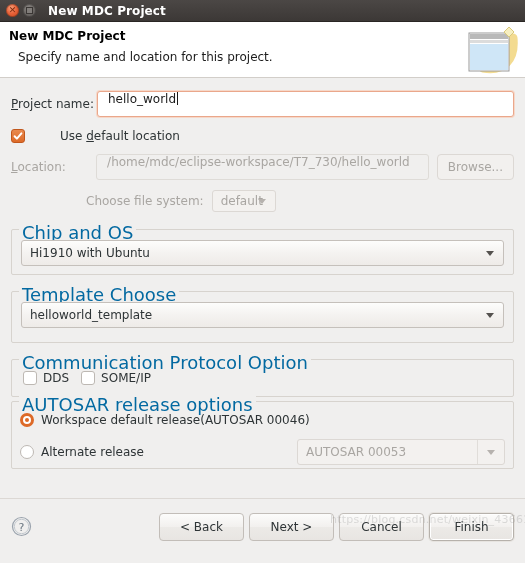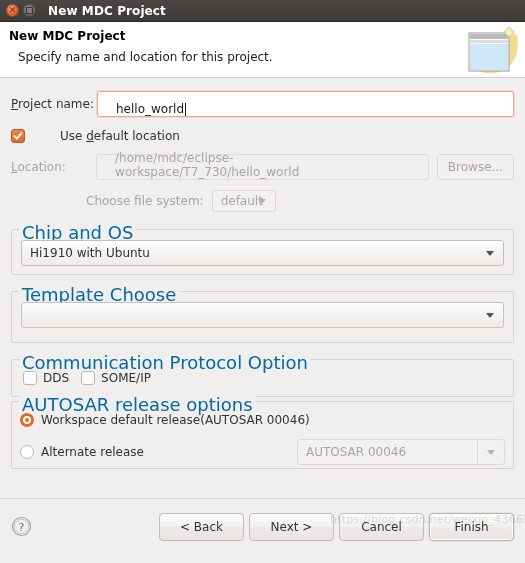--- a/index.html
+++ b/index.html
@@ -116,22 +116,22 @@
   .u { text-decoration: underline; }
 
   
   .entry {
     height: 26px;
     background: #ffffff;
     border: 1px solid #c5c0bb;
     border-radius: 3px;
     box-sizing: border-box;
     display: flex;
-    align-items: flex-end;
-    padding: 0 18px;
+    align-items: flex-start;
+    padding: 0 10px;
     font-size: 12px;
     color: #1a1a1a;
   }
   .entry.focus {
     border: 1px solid #eaa78b;
     box-shadow: 0 0 0 1px #f6d8c9;
   }
   .entry.dis {
     background: #f0efee;
     border: 1px solid #dedbd7;
@@ -369,20 +369,21 @@
     <div class="glabel">Chip and OS</div>
     <div class="combo" style="position:absolute;left:9px;right:9px;top:10px;">
       <span>Hi1910 with Ubuntu</span>
       <span class="arrow"></span>
     </div>
   </div>
 
   <div class="group" style="margin-top:16px;height:52px;">
     <div class="glabel">Template Choose</div>
     <div class="combo" style="position:absolute;left:9px;right:9px;top:10px;">
+      <span>helloworld_template</span>
       <span class="arrow"></span>
     </div>
   </div>
 
   <div class="group" style="margin-top:16px;height:38px;">
     <div class="glabel">Communication Protocol Option</div>
     <div class="row" style="position:absolute;left:11px;top:11px;">
       <div class="cbox off"></div>
       <div class="lbl" style="margin-left:6px;">DDS</div>
       <div class="cbox off" style="margin-left:12px;"></div>
@@ -395,21 +396,21 @@
 
     <div class="row" style="position:absolute;left:8px;top:11px;">
       <div class="radio on"></div>
       <div class="lbl" style="margin-left:7px;">Workspace default release(AUTOSAR 00046)</div>
     </div>
 
     <div class="row" style="position:absolute;left:8px;top:37px;right:8px;">
       <div class="radio off"></div>
       <div class="lbl" style="margin-left:7px;">Alternate release</div>
       <div class="combo dis split" style="margin-left:auto;width:208px;">
-        <span>AUTOSAR 00046</span>
+        <span>AUTOSAR 00053</span>
         <span class="arrowbox">
           <span style="width:0;height:0;border-left:4px solid transparent;border-right:4px solid transparent;border-top:5px solid #b6b2ae;display:block;"></span>
         </span>
       </div>
     </div>
   </div>
 
 </div>
 
 <div class="footer">

